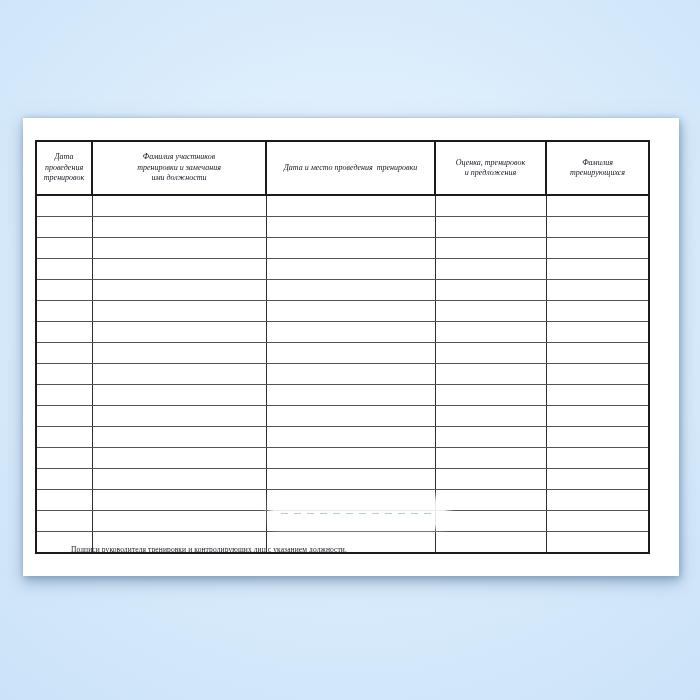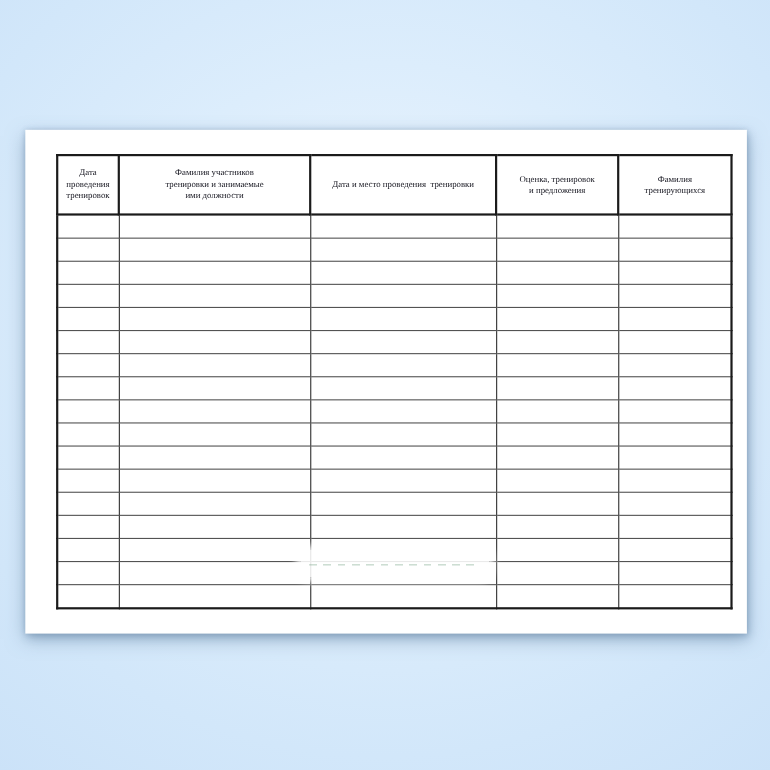--- a/index.html
+++ b/index.html
@@ -21,25 +21,26 @@
     top: 118px;
     width: 656px;
     height: 458px;
     background: #ffffff;
     box-shadow: 0 6px 16px rgba(96, 128, 160, 0.50),
                 2px 3px 7px rgba(96, 128, 160, 0.38),
                 0 0 4px rgba(110, 140, 175, 0.30);
   }
   table.log {
     position: absolute;
-    left: 28px;
+    left: 12px;
     top: 22px;
     width: 613px;
     border-collapse: collapse;
     table-layout: fixed;
+    font-style: italic;
   }
   table.log, table.log th {
     border: 2px solid #1b1b1b;
   }
   table.log th {
     height: 48px;
     padding: 2px 3px;
     font-size: 8px;
     font-weight: normal;
     line-height: 1.3;
@@ -98,21 +99,21 @@
       <col style="width:169px">
       <col style="width:111px">
       <col style="width:103px">
     </colgroup>
     <thead>
       <tr>
         <th>Дата
 проведения
 тренировок</th>
         <th>Фамилия участников
-тренировки и занимаемые
+тренировки и замечания
 ими должности</th>
         <th>Дата и место проведения  тренировки</th>
         <th>Оценка, тренировок
 и предложения</th>
         <th>Фамилия
 тренирующихся</th>
       </tr>
     </thead>
     <tbody id="log-rows">
         <tr>
@@ -232,13 +233,14 @@
           <td></td>
           <td></td>
           <td></td>
           <td></td>
         </tr>
       </tbody>
   </table>
 
   <div class="smudge"></div>
 
+  <div class="footer-note">Подписи руководителя тренировки и контролирующих лиц с указанием должности.</div>
 </div>
 
 </body></html>

